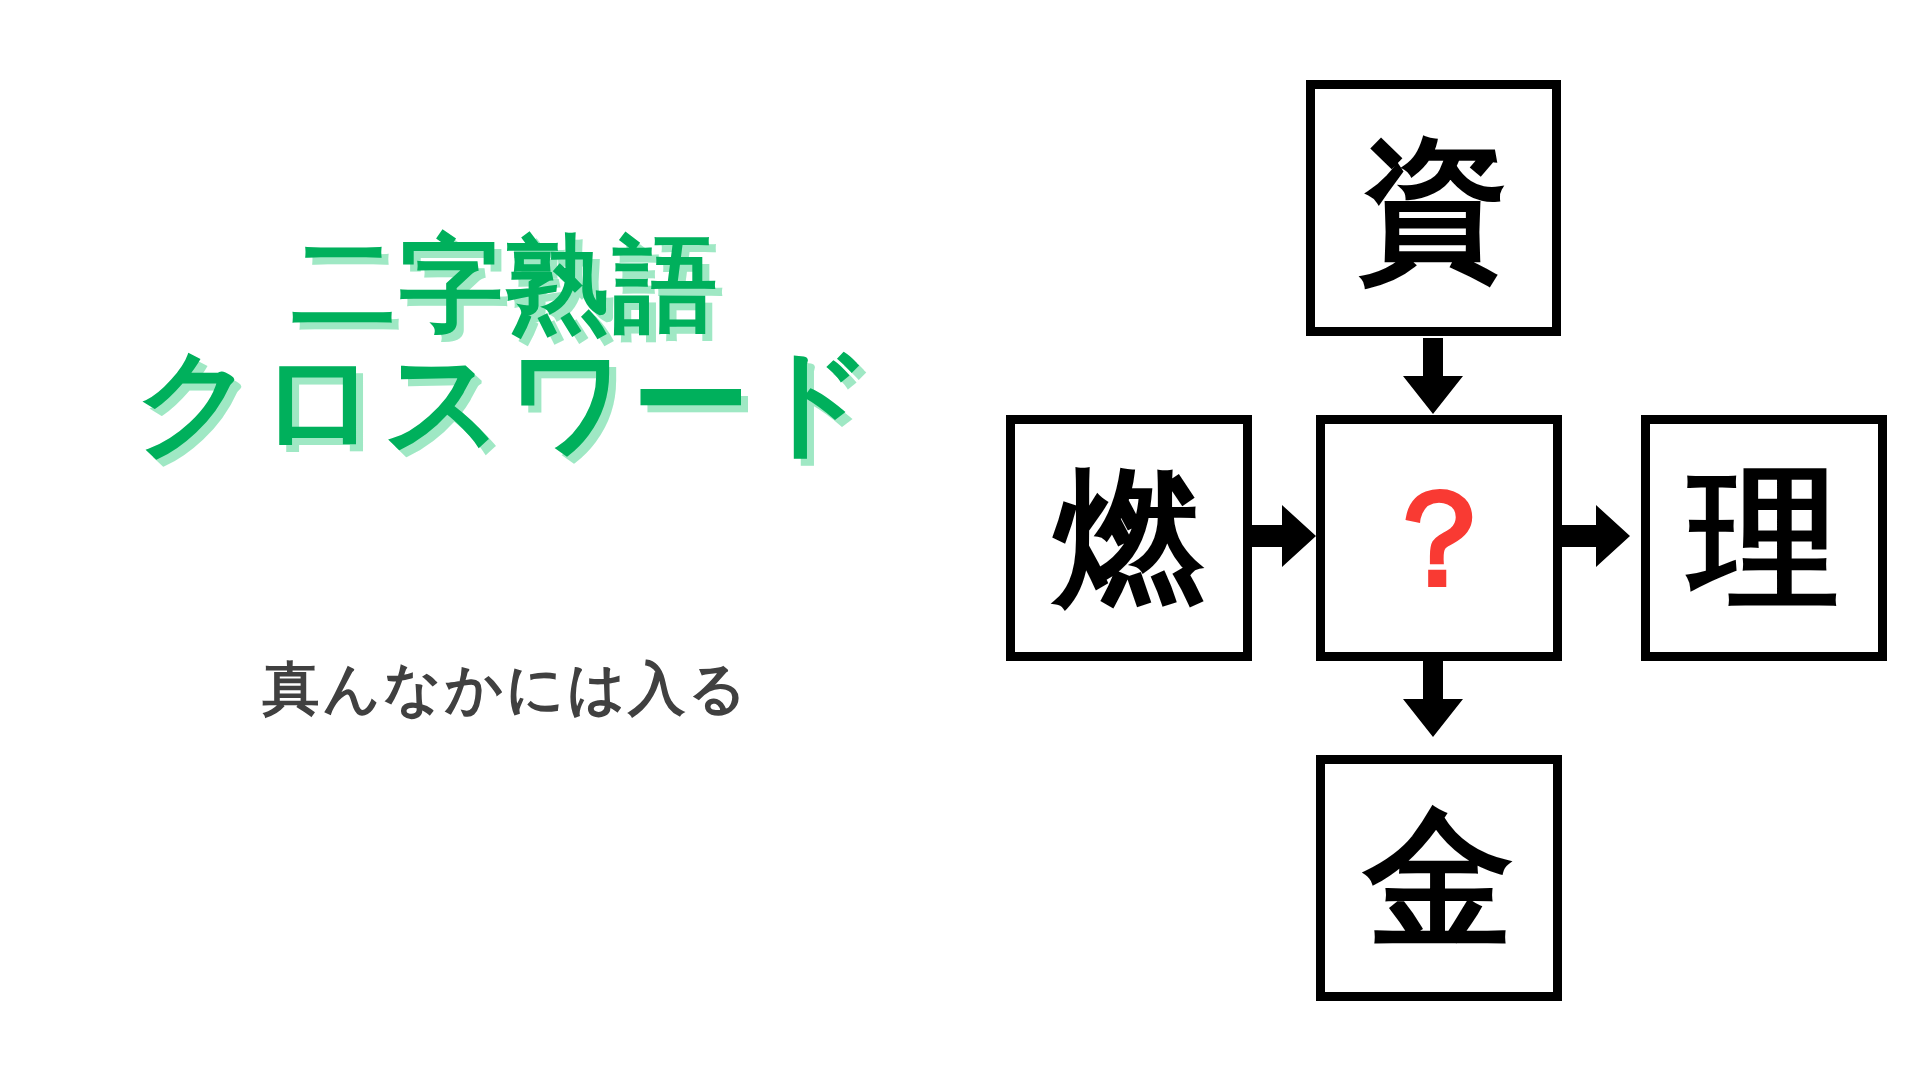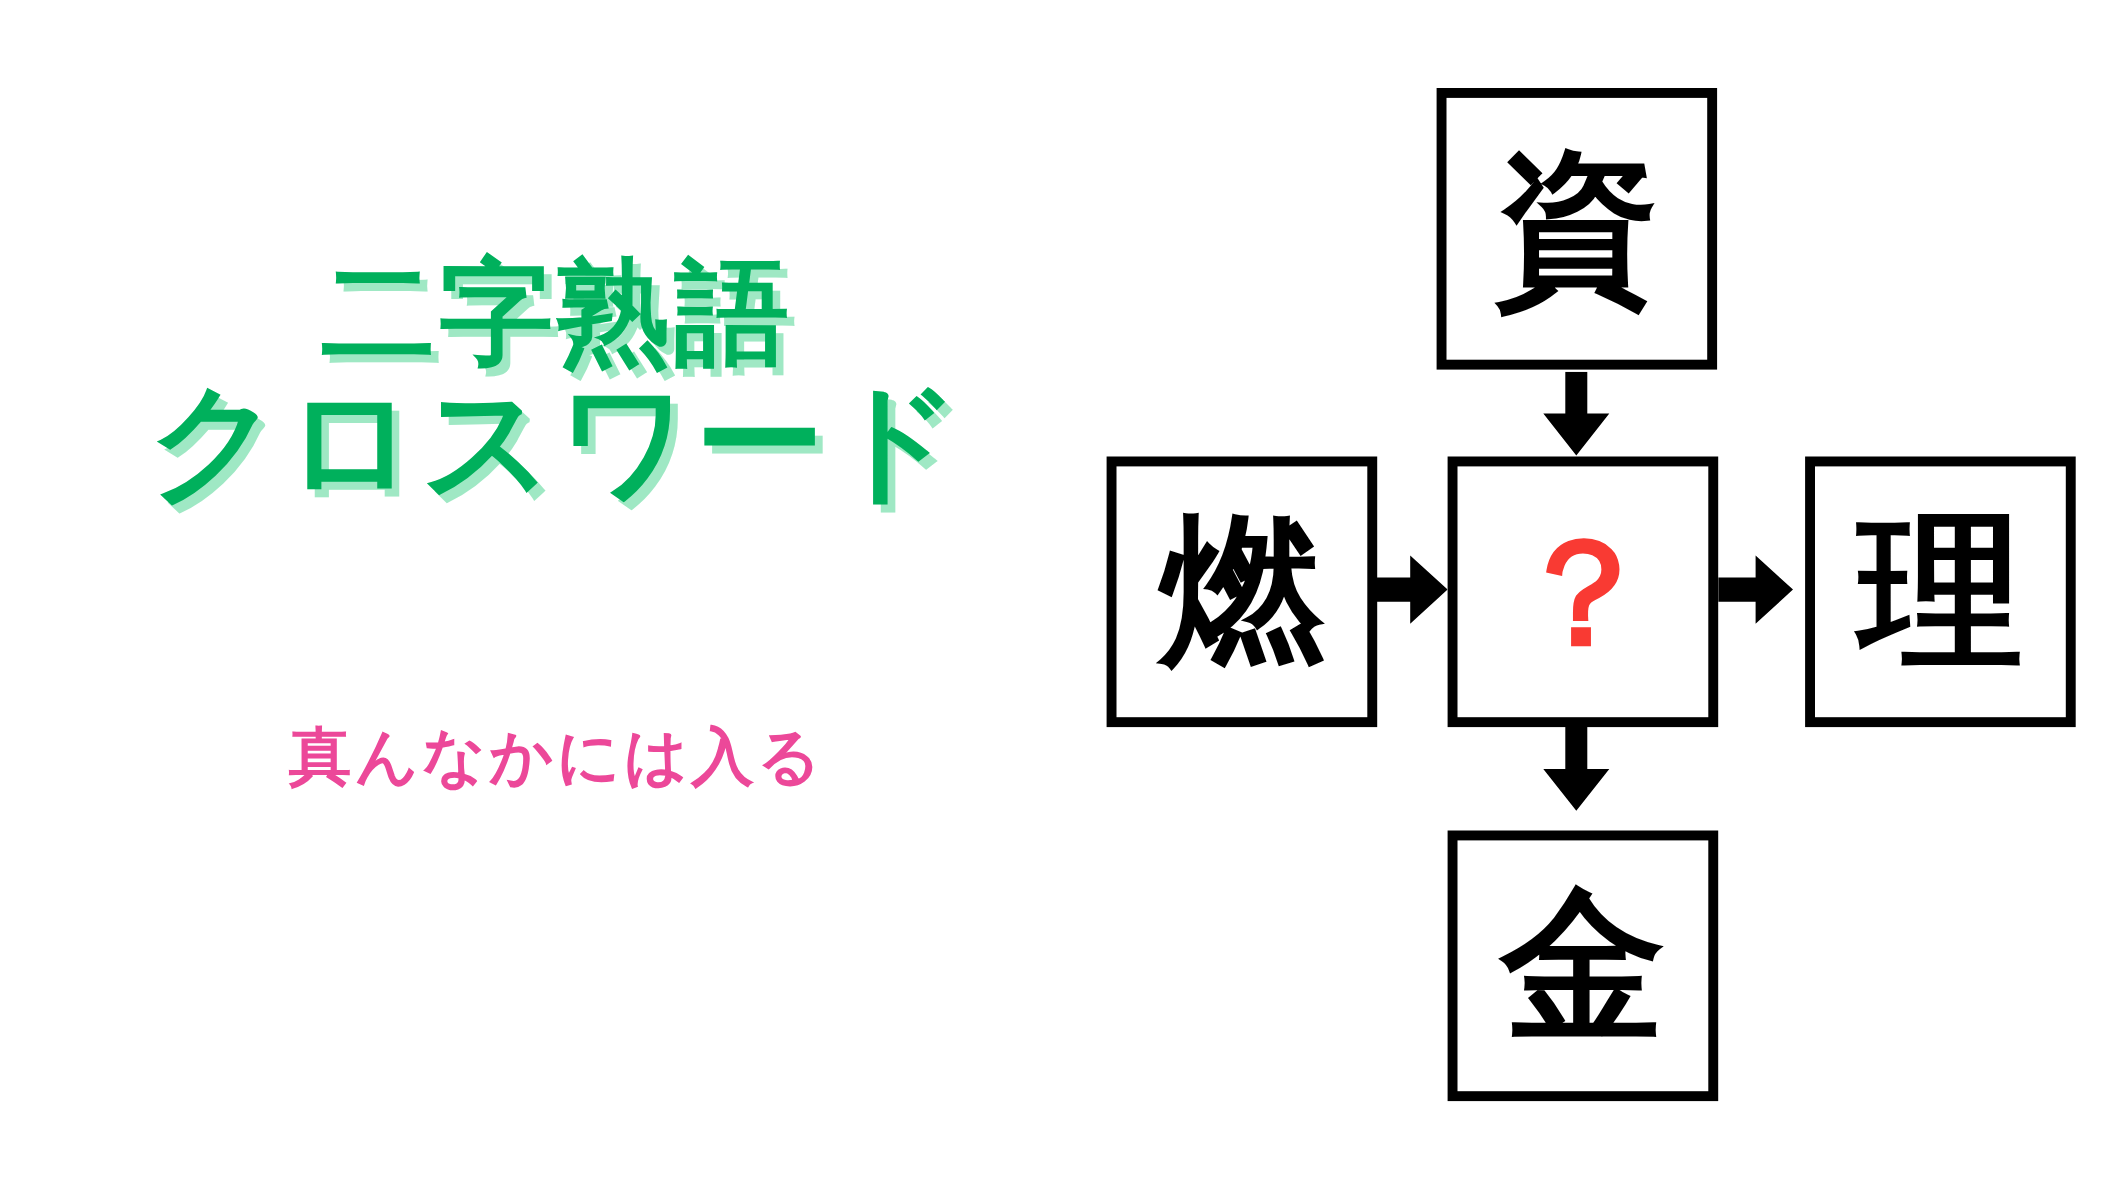--- a/index.html
+++ b/index.html
@@ -47,21 +47,21 @@
   
   .subtitle-block {
     position: absolute;
     left: 0px;
     top: 655px;
     width: 980px;
     text-align: center;
   }
   .subtitle-line {
     font-weight: 800;
-    color: #ec4899;
+    color: #404040;
     font-size: 57px;
     line-height: 1.16;
     letter-spacing: 0.05em;
     white-space: nowrap;
     font-family: "DejaVu Sans", "Liberation Sans", sans-serif;
   }
 
   
   #diagram {
     position: absolute;

